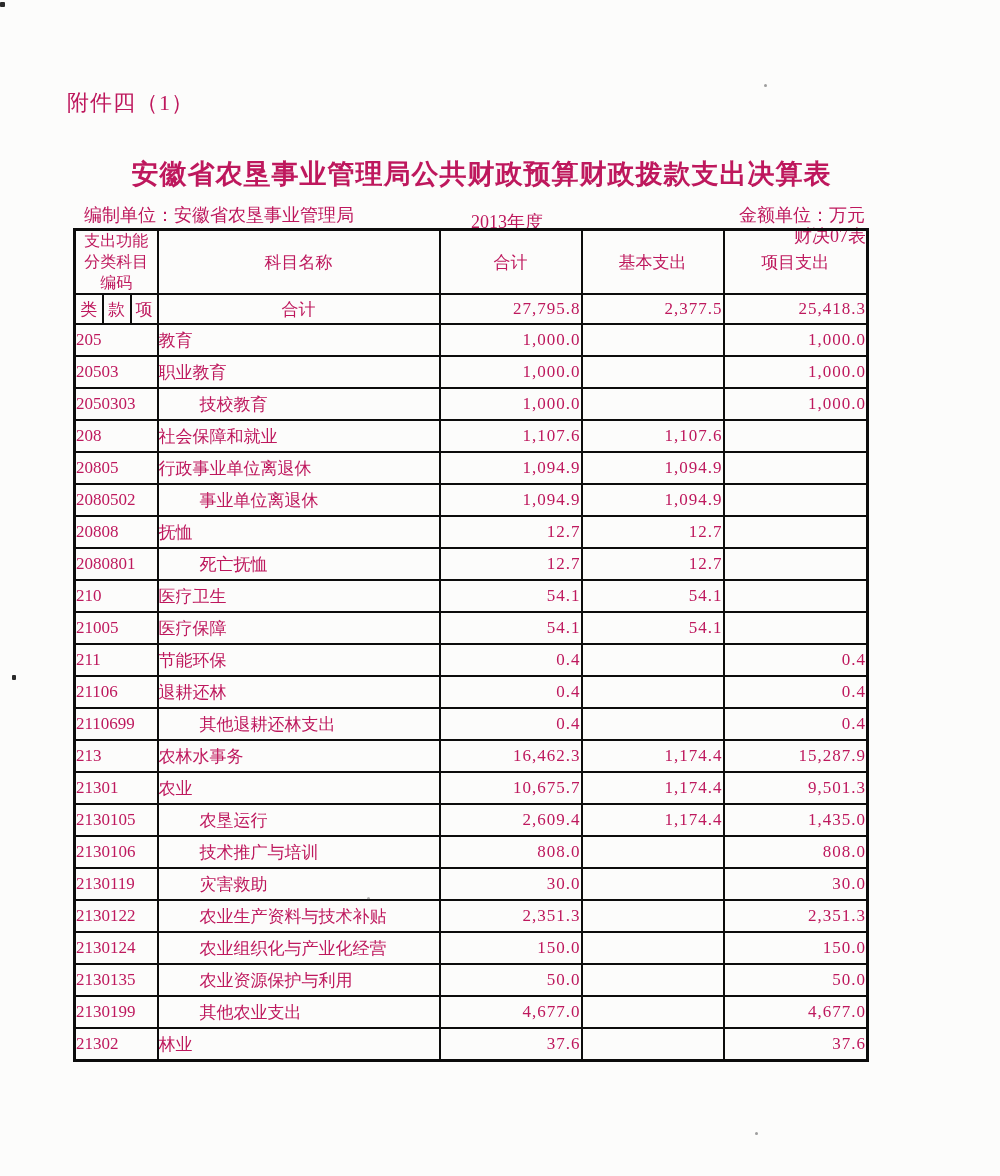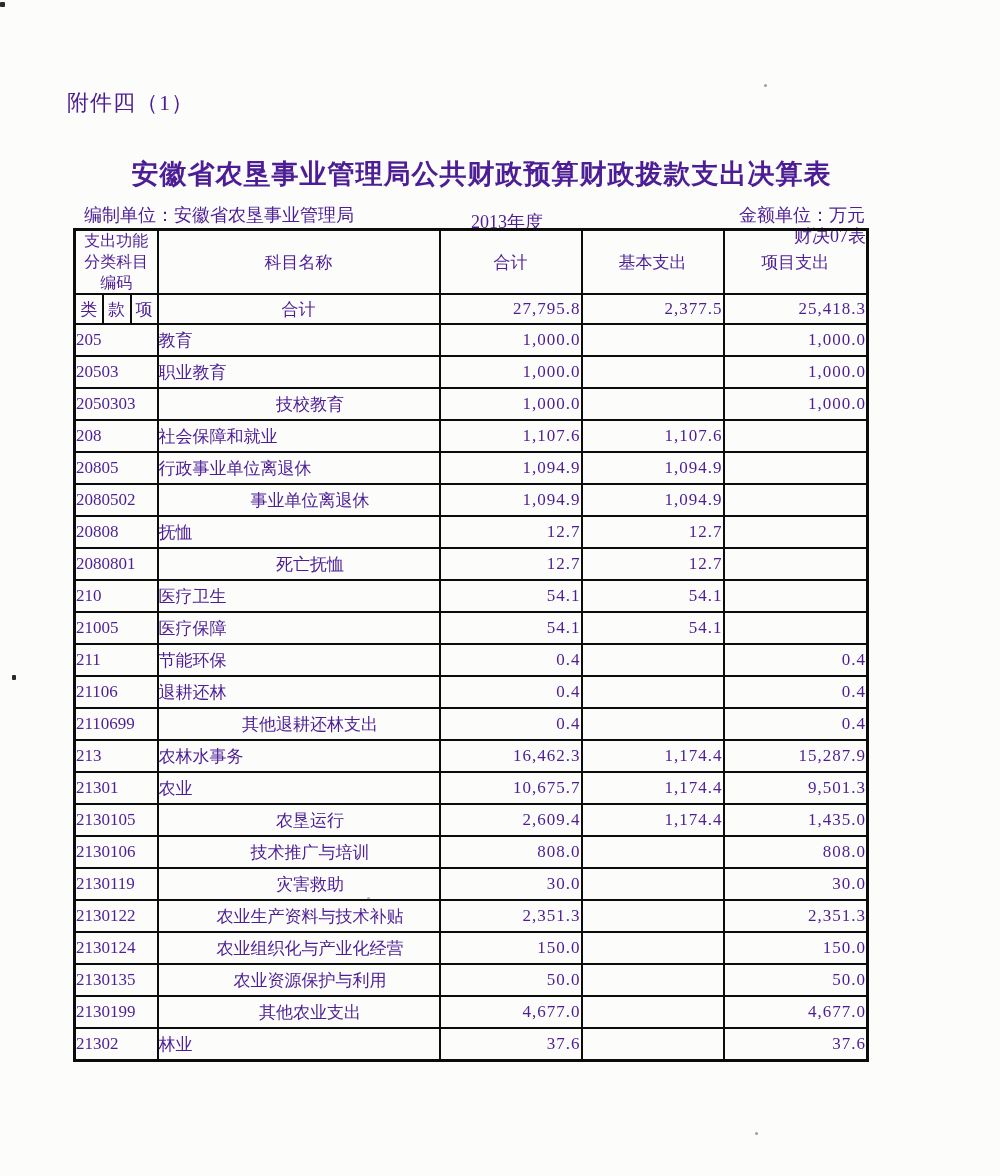--- a/index.html
+++ b/index.html
@@ -1,20 +1,20 @@
 <!DOCTYPE html>
 <html><head>
 <meta charset="utf-8">
 <style>
   html,body { margin:0; padding:0; background:#ffffff; }
   .page {
     position:relative; width:1000px; height:1176px;
     background:#fcfcfb; overflow:hidden;
     font-family:"Liberation Serif","DejaVu Serif",serif;
-    color:#4c1d95;
+    color:#be185d;
   }
   .attachment { position:absolute; left:67px; top:88px; font-size:22px; letter-spacing:1px; }
   .doc-title {
     position:absolute; left:73px; top:144px; width:793px; margin:12px;
     text-align:center; font-size:27px; font-weight:bold; letter-spacing:1px;
   }
   .form-no { position:absolute; left:73px; top:184px; width:793px; text-align:right; font-size:18px;margin-top:40px; }
   .meta-row { position:absolute; left:73px; top:203px; width:793px; height:24px; font-size:18px; }
   .meta-left { position:absolute; left:11px; top:0; }
   .meta-center { position:absolute; left:398px; top:7px; }
@@ -29,21 +29,21 @@
     border:2px solid #0c0c0c; padding:0; overflow:hidden;
     font-weight:normal; font-size:17px; white-space:nowrap;
   }
   tr.head-row th { height:61px; text-align:center; vertical-align:middle; }
   .code-head { font-size:16px; line-height:1.3; }
   tr.sum-row td { height:28px; }
   tbody tr.data-row td { height:30px; }
   td.cc { text-align:center; }
   td.code { text-align:left; padding-left:5px; }
   td.name { text-align:left; padding-left:7px; }
-  td.name.indent { padding-left:23px;text-align:center; }
+  td.name.indent { padding-left:41px; }
   td.num { text-align:right; padding-right:6px; letter-spacing:1px; }
 
   .speck { position:absolute; background:#2a2a2a; border-radius:50%; }
   .speck.s1 { left:0;   top:2px;    width:5px; height:5px; border-radius:1px; }
   .speck.s2 { left:12px; top:675px; width:4px; height:5px; border-radius:1px; }
   .speck.s3 { left:764px; top:84px; width:3px; height:3px; opacity:.45; }
   .speck.s4 { left:755px; top:1132px; width:3px; height:3px; opacity:.45; }
   .speck.s5 { left:367px; top:897px; width:3px; height:3px; opacity:.35; }
 </style>
 </head>

